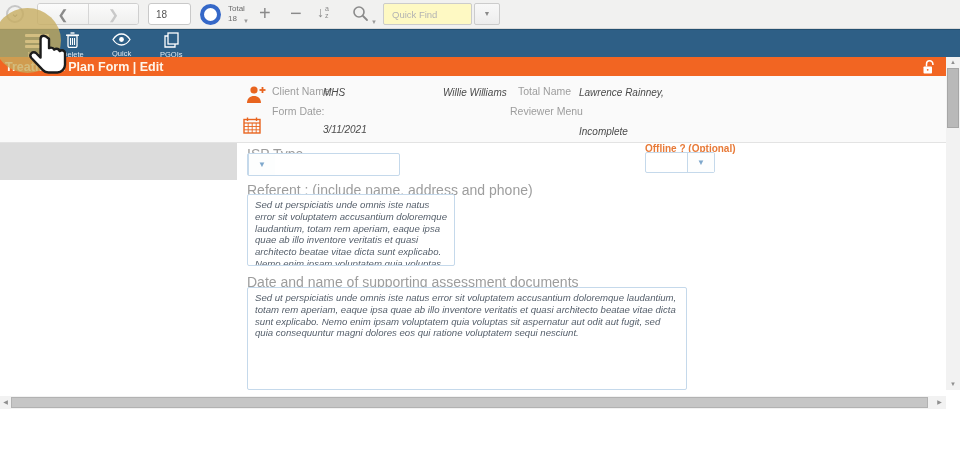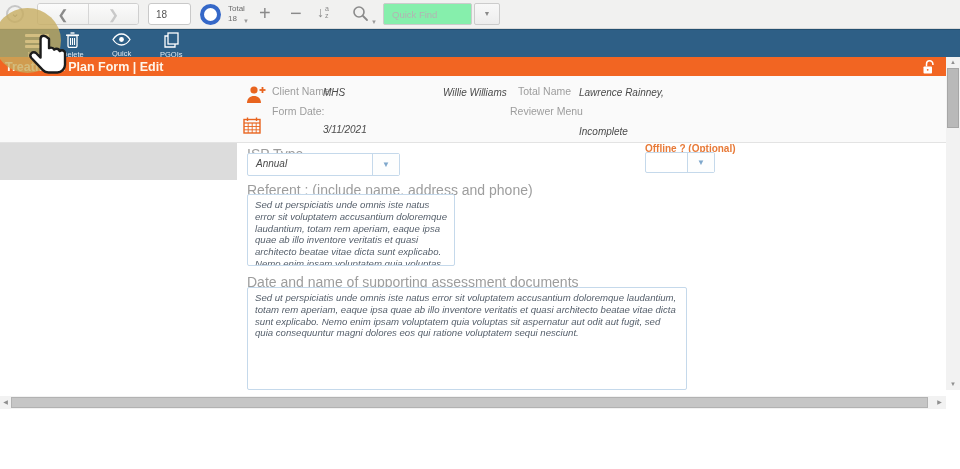--- a/index.html
+++ b/index.html
@@ -24,21 +24,21 @@
   .total-ring { position:absolute; left:200px; top:4px; width:21px; height:21px;
     border:4px solid #3568c8; border-radius:50%; background:#fff; }
   .total-text { position:absolute; left:228px; top:4px; font-size:8px; color:#6d6d6d; line-height:10px; }
   .mini-caret { position:absolute; font-size:6px; color:#9a9a9a; }
   .tool-glyph { position:absolute; color:#8a8a8a; font-weight:300; }
   .sort-icon { position:absolute; left:317px; top:5px; display:flex; align-items:center; color:#8a8a8a; }
   .sort-icon .arrow { font-size:14px; line-height:14px; }
   .sort-icon .az { display:flex; flex-direction:column; font-size:7px; line-height:7px; margin-left:1px; }
   .search-icon { position:absolute; left:352px; top:5px; }
   .qf-input { position:absolute; left:383px; top:3px; width:89px; height:22px;
-    border:1px solid #cccccc; border-radius:2px; background:#86efac; font-size:9.5px;
+    border:1px solid #cccccc; border-radius:2px; background:#fef9c3; font-size:9.5px;
     color:#555; padding-left:8px; font-family:"Liberation Sans",sans-serif; }
   .qf-input::placeholder { color:#b3b3b3; }
   .qf-dd { position:absolute; left:474px; top:3px; width:26px; height:22px;
     border:1px solid #cccccc; border-radius:2px; background:linear-gradient(#f8f8f8,#ededed);
     color:#8a8a8a; font-size:7px; text-align:center; line-height:20px; }
 
   
   .action-bar { position:absolute; left:0; top:29px; width:960px; height:28px;
     background:#2e5f86; border-top:1px solid #234f70; }
   .ab-item { position:absolute; top:2px; display:flex; flex-direction:column; align-items:center; }
@@ -220,21 +220,20 @@
     <span class="val" style="left:579px; top:31px;"></span>
 
     <span class="val" style="left:579px; top:50px;">Incomplete</span>
   </div>
 
   <div class="strip-divider"></div>
   <div class="left-shade"></div>
 
   <span class="form-label" style="left:247px; top:146px;">ISP Type</span>
   <div class="dd" style="left:247px; top:153px; width:153px; height:23px;">
-    <span class="dd-val">Annual</span>
     <span class="dd-btn">▼</span>
   </div>
 
   <span class="opt-label" style="left:645px; top:143px;">Offline ? (Optional)</span>
   <div class="dd" style="left:645px; top:152px; width:70px; height:21px;">
     <span class="dd-val"></span>
     <span class="dd-btn">▼</span>
   </div>
 
   <span class="form-label" style="left:247px; top:182px;">Referent : (include name, address and phone)</span>

